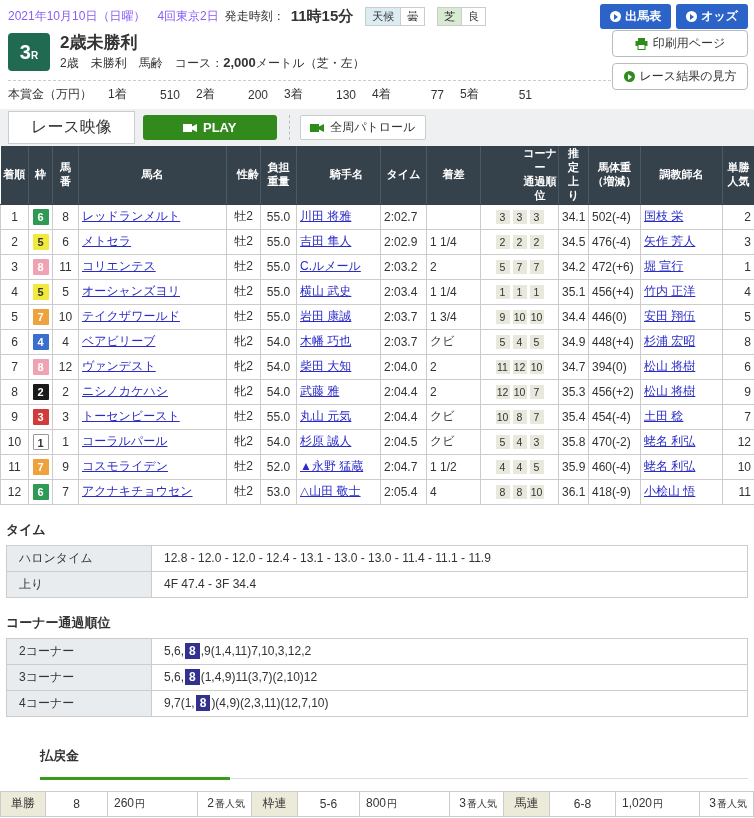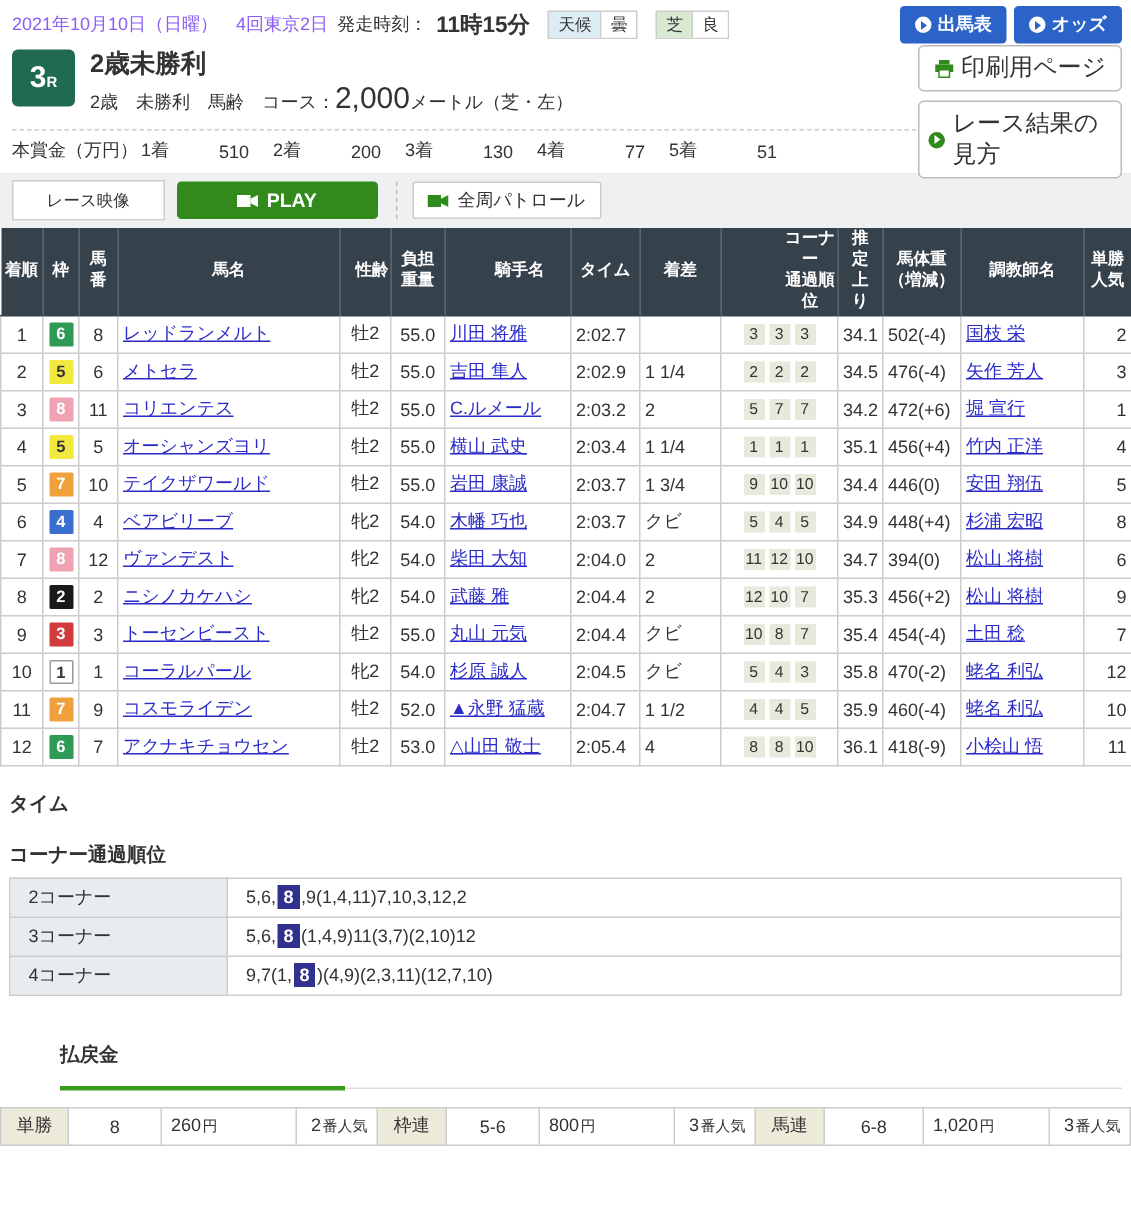--- a/index.html
+++ b/index.html
@@ -31,38 +31,38 @@
   .race-block { display: flex; margin-top: 6px; }
   .rnum {
     width: 42px; height: 38px; background: #1f6a50; border-radius: 4px;
     color: #fff; display: flex; align-items: center; justify-content: center; flex: none;
   }
   .rnum .n { font-size: 20px; font-weight: bold; }
   .rnum .r { font-size: 10px; font-weight: bold; margin-top: 6px; }
   .rinfo { margin-left: 10px; }
   .rname { font-size: 17px; font-weight: bold; line-height: 20px; }
   .rcond { margin-top: 2px; font-size: 12px; }
-  .rcond .dist { font-size: 20px; font-weight: normal; }
+  .rcond .dist { font-size: 13px; font-weight: bold; }
   .side-btns { position: absolute; right: 6px; top: 30px; display: flex; flex-direction: column; gap: 6px; width: 136px; }
   .whitebtn {
     display: inline-flex; align-items: center; justify-content: center; gap: 5px; cursor: pointer;
     background: #fff; border: 1px solid #bbb; border-radius: 4px; padding: 4px 6px;
-    font-size: 16px; color: #333; text-decoration: none;
+    font-size: 12px; color: #333; text-decoration: none;
   }
   .gcir { width: 11px; height: 11px; border-radius: 50%; background: #2e8b1c; position: relative; display: inline-block; flex: none; }
   .gcir::after { content: ""; position: absolute; left: 4px; top: 2.5px; border-left: 4px solid #fff; border-top: 3px solid transparent; border-bottom: 3px solid transparent; }
   .dotsep { border-top: 1px dashed #ccc; margin: 8px 0 0 0; }
   .prize { display: flex; align-items: center; padding: 5px 0 6px 0; }
-  .plabel { margin-right: 2px; }
+  .plabel { margin-right: 16px; }
   .pp { width: 30px; }
   .pv { width: 42px; text-align: right; margin-right: 16px; }
 
   
   .vband { background: #eef0f1; padding: 6px 8px; display: flex; align-items: center; height: 37px; }
-  .vlabel { background: #fff; border: 1px solid #ccc; padding: 5px 22px; font-size: 11px; }
+  .vlabel { background: #fff; border: 1px solid #ccc; padding: 5px 22px; font-size: 16px; }
   .playbtn {
     margin-left: 8px; width: 134px; height: 25px; background: #328a1c; border-radius: 3px;
     color: #fff; font-weight: bold; display: inline-flex; align-items: center; justify-content: center; gap: 6px;
     text-decoration: none; cursor: pointer; font-size: 13px;
   }
   .vsep { border-left: 1px dashed #bbb; height: 25px; margin: 0 10px 0 12px; }
   .patrolbtn {
     width: 126px; height: 25px; background: #fff; border: 1px solid #ccc; border-radius: 2px;
     display: inline-flex; align-items: center; justify-content: center; gap: 6px;
     color: #333; text-decoration: none; cursor: pointer; font-size: 12px;
@@ -422,20 +422,32 @@
           <td class="r">36.1</td>
           <td class="l">418(-9)</td>
           <td class="l"><a class="lnk">小桧山 悟</a></td>
           <td class="r">11</td>
         </tr>
       </tbody>
   </table>
 
   <div class="sec">
     <div class="sec-title">タイム</div>
+    <table class="kv">
+      <tbody>
+          <tr>
+        <td class="k">ハロンタイム</td>
+        <td class="v">12.8 - 12.0 - 12.0 - 12.4 - 13.1 - 13.0 - 13.0 - 11.4 - 11.1 - 11.9</td>
+      </tr>
+      <tr>
+        <td class="k">上り</td>
+        <td class="v">4F 47.4 - 3F 34.4</td>
+      </tr>
+    </tbody>
+      </table>
   </div>
 
   <div class="sec">
     <div class="sec-title">コーナー通過順位</div>
     <table class="kv">
       <tbody>
           <tr>
         <td class="k">2コーナー</td>
         <td class="v"><span>5,6,</span><span class="hl">8</span><span>,9(1,4,11)7,10,3,12,2</span></td>
       </tr>

